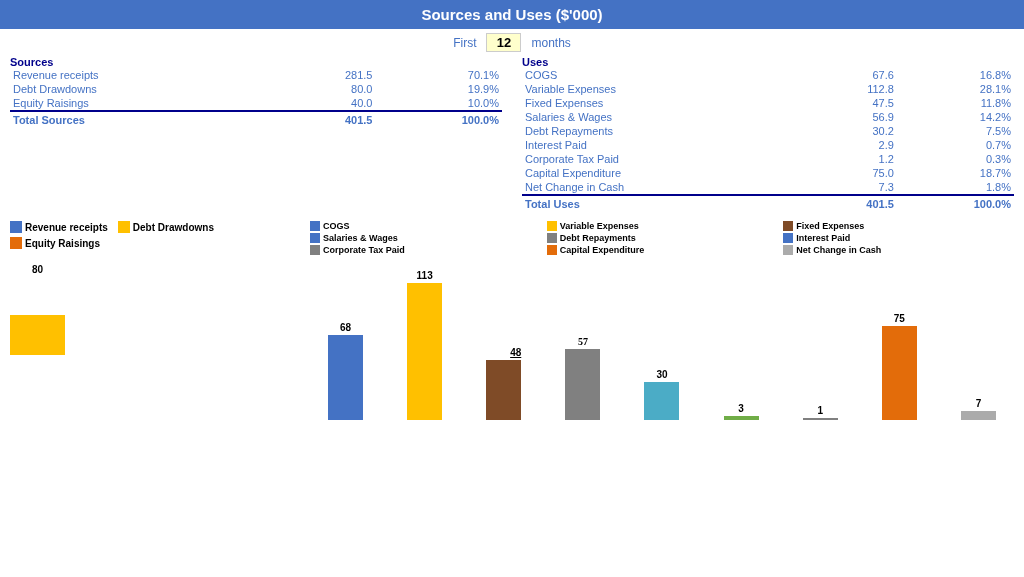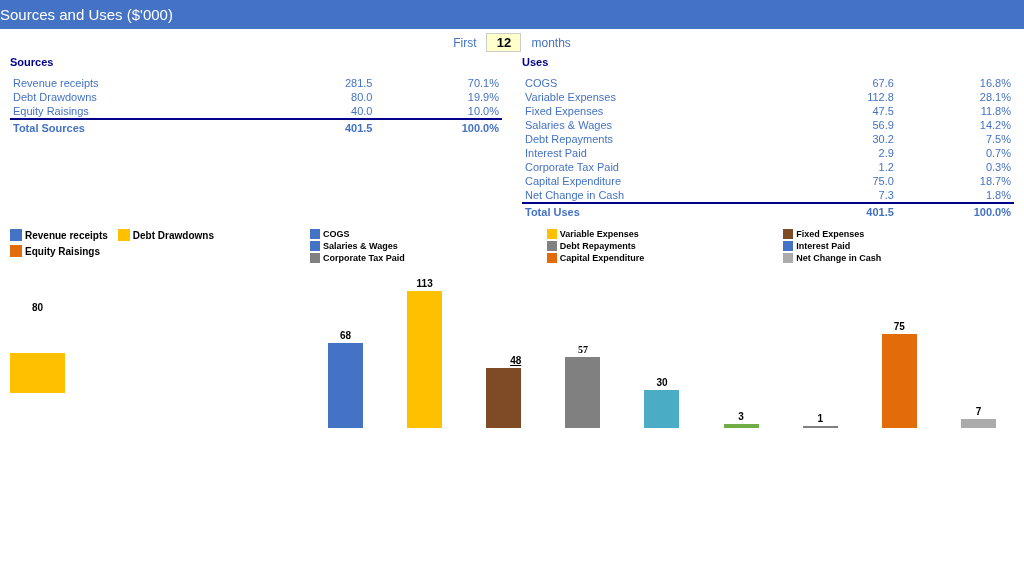--- a/index.html
+++ b/index.html
@@ -1,23 +1,23 @@
 <!DOCTYPE html>
 <html><head>
   <meta charset="utf-8">
   <style>
     * { box-sizing: border-box; margin: 0; padding: 0; }
     body { font-family: Arial, sans-serif; font-size: 11px; background: #fff; width: 1024px; height: 577px; overflow: hidden; }
     
     .header {
       background: #4472C4;
       color: white;
-      text-align: left;
+      text-align: center;
       font-size: 15px;
-      font-weight: normal;
+      font-weight: bold;
       padding: 6px 0;
     }
     
     .months-row {
       text-align: center;
       padding: 4px 0;
       font-size: 12px;
       color: #4472C4;
     }
     .months-row .months-input {
@@ -37,21 +37,21 @@
       padding: 0 10px;
     }
     
     .left-panel { flex: 1; padding-right: 10px; }
     .right-panel { flex: 1; padding-left: 10px; border-left: none; }
     
     .section-title {
       color: #00008B;
       font-weight: bold;
       font-size: 11px;
-      margin-bottom: 8px;
+      margin-bottom: 0;
     }
     
     .data-table { width: 100%; border-collapse: collapse; }
     .data-table td { padding: 1px 3px; font-size: 11px; }
     .data-table .label-col { color: #4472C4; }
     .data-table .num-col { text-align: right; color: #4472C4; }
     .data-table .pct-col { text-align: right; color: #4472C4; }
     
     .total-row td { 
       font-weight: bold; 
@@ -234,21 +234,21 @@
           <div class="legend-item">
             <span class="legend-dot" style="background:#FFC000;"></span>
             <span style="font-weight:bold;">Debt Drawdowns</span>
           </div>
           <div class="legend-item">
             <span class="legend-dot" style="background:#E36C0A;"></span>
             <span style="font-weight:bold;">Equity Raisings</span>
           </div>
         </div>
       <div class="bar-chart" id="left-bars">
-          <div class="bar-group" style="height: 150px; justify-content: center; align-items: center; gap: 40px;">
+          <div class="bar-group" style="height: 150px; justify-content: flex-start; align-items: center; gap: 40px;">
     <span class="bar-label-top">80</span>
     <div class="bar" style="height:40px; width:55px; background:#FFC000;"></div>
   </div>
         </div>
     </div>
 
     <div class="chart-right">
       <div class="legend" id="right-legend" style="display:grid; grid-template-columns: repeat(3, 1fr); gap:2px 6px;">
           <div class="legend-item">
             <span class="legend-dot" style="background:#4472C4;width:10px;height:10px;"></span>

